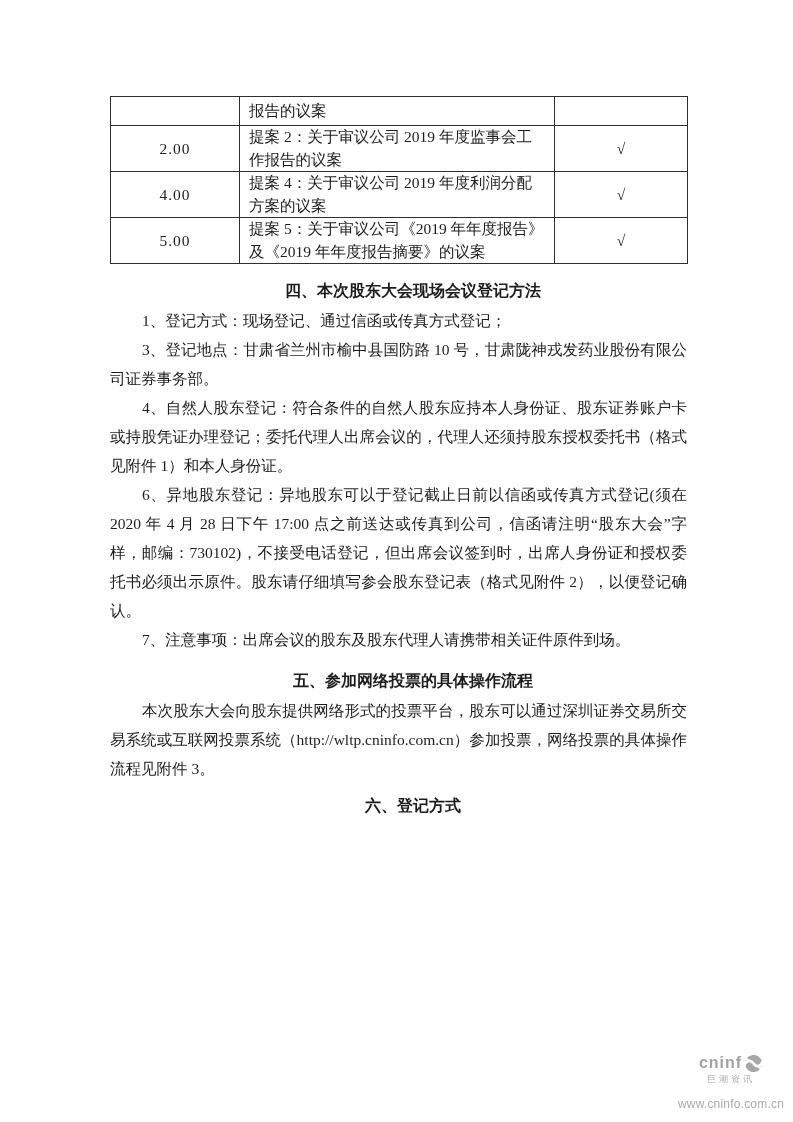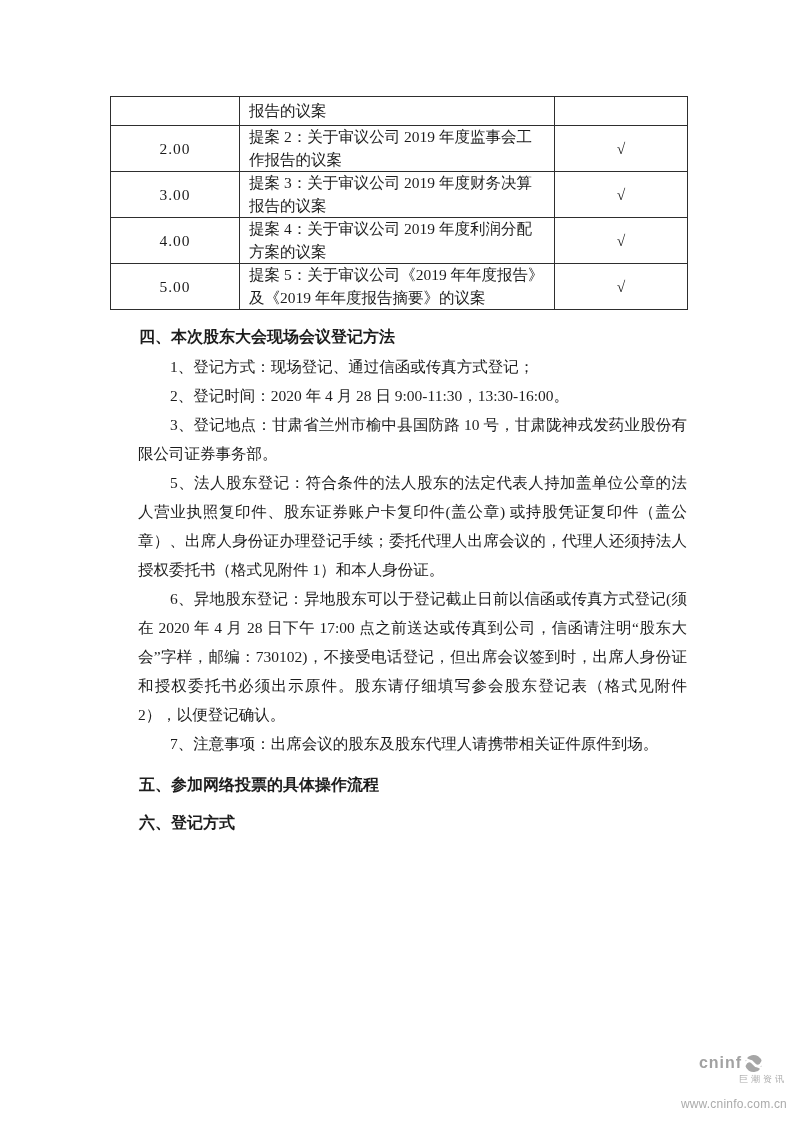--- a/index.html
+++ b/index.html
@@ -35,35 +35,35 @@
   td.cell-vote { text-align: center; font-size: 15px; }
   tr.row-partial { height: 29px; }
   tr.row-normal { height: 46px; margin-top: 34px; }
   .sec-heading {
     font-family: "Liberation Sans", "DejaVu Sans", sans-serif;
     font-weight: 700;
     font-size: 16px;
     line-height: 30px;
     padding-left: 29px;
     margin-top: 12px;
+    text-align: center;
   }
   .sec-heading.h6 { margin-top: 8px; }
   .para {
     font-size: 15.5px;
     line-height: 29px;
     text-indent: 32px;
     text-align: justify;
-    margin-left: 28px;
   }
   .cninfo-logo {
     position: absolute;
     right: 6px;
     bottom: 10px;
     width: 112px;
-    text-align: right;
+    text-align: center;
     color: #a6a6a6;
     font-family: "Liberation Sans", "DejaVu Sans", sans-serif;
     line-height: 1.15;
   }
   .brand-row {
     display: flex;
     align-items: center;
     justify-content: center;
     gap: 2px;
   }
@@ -94,46 +94,41 @@
           <td class="cell-num"></td>
           <td class="cell-text">报告的议案</td>
           <td class="cell-vote"></td>
         </tr>
         <tr class="row-normal">
           <td class="cell-num">2.00</td>
           <td class="cell-text">提案 2：关于审议公司 2019 年度监事会工作报告的议案</td>
           <td class="cell-vote">√</td>
         </tr>
         <tr class="row-normal">
-          <td class="cell-num">3.00</td>
-          <td class="cell-text">提案 3：关于审议公司 2019 年度财务决算报告的议案</td>
-          <td class="cell-vote">√</td>
-        </tr>
-        <tr class="row-normal">
           <td class="cell-num">4.00</td>
           <td class="cell-text">提案 4：关于审议公司 2019 年度利润分配方案的议案</td>
           <td class="cell-vote">√</td>
         </tr>
         <tr class="row-normal">
           <td class="cell-num">5.00</td>
           <td class="cell-text">提案 5：关于审议公司《2019 年年度报告》及《2019 年年度报告摘要》的议案</td>
           <td class="cell-vote">√</td>
         </tr>
       </tbody>
     </table>
 
     <div class="sec-heading">四、本次股东大会现场会议登记方法</div>
     <p class="para">1、登记方式：现场登记、通过信函或传真方式登记；</p>
-    <p class="para">2、登记时间：2020 年 4 月 28 日 9:00-11:30，13:30-16:00。</p>
     <p class="para">3、登记地点：甘肃省兰州市榆中县国防路 10 号，甘肃陇神戎发药业股份有限公司证券事务部。</p>
-    <p class="para">5、法人股东登记：符合条件的法人股东的法定代表人持加盖单位公章的法人营业执照复印件、股东证券账户卡复印件(盖公章) 或持股凭证复印件（盖公章）、出席人身份证办理登记手续；委托代理人出席会议的，代理人还须持法人授权委托书（格式见附件 1）和本人身份证。</p>
+    <p class="para">4、自然人股东登记：符合条件的自然人股东应持本人身份证、股东证券账户卡或持股凭证办理登记；委托代理人出席会议的，代理人还须持股东授权委托书（格式见附件 1）和本人身份证。</p>
     <p class="para">6、异地股东登记：异地股东可以于登记截止日前以信函或传真方式登记(须在 2020 年 4 月 28 日下午 17:00 点之前送达或传真到公司，信函请注明“股东大会”字样，邮编：730102)，不接受电话登记，但出席会议签到时，出席人身份证和授权委托书必须出示原件。股东请仔细填写参会股东登记表（格式见附件 2），以便登记确认。</p>
     <p class="para">7、注意事项：出席会议的股东及股东代理人请携带相关证件原件到场。</p>
 
     <div class="sec-heading">五、参加网络投票的具体操作流程</div>
+    <p class="para">本次股东大会向股东提供网络形式的投票平台，股东可以通过深圳证券交易所交易系统或互联网投票系统（http://wltp.cninfo.com.cn）参加投票，网络投票的具体操作流程见附件 3。</p>
 
     <div class="sec-heading h6">六、登记方式</div>
 
   </div>
 
   <div class="cninfo-logo">
     <div class="brand-row">
       <span class="brand-text">cninf</span>
       <svg class="swirl" viewBox="0 0 20 20">
         <circle cx="10" cy="10" r="9" fill="#a6a6a6"></circle>

